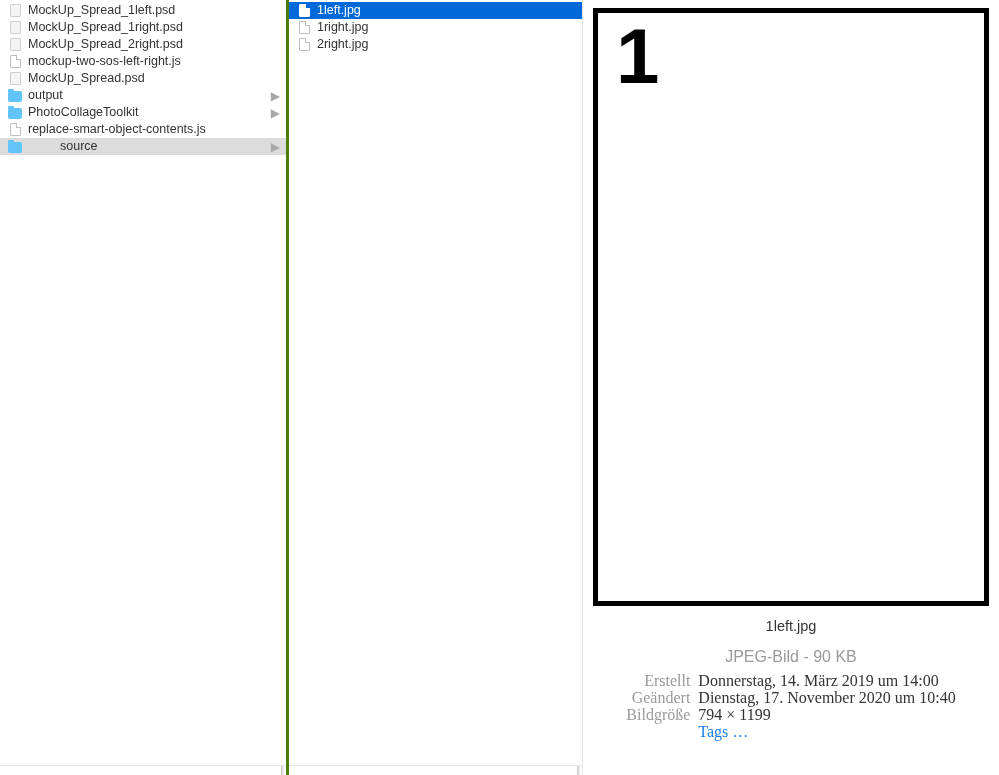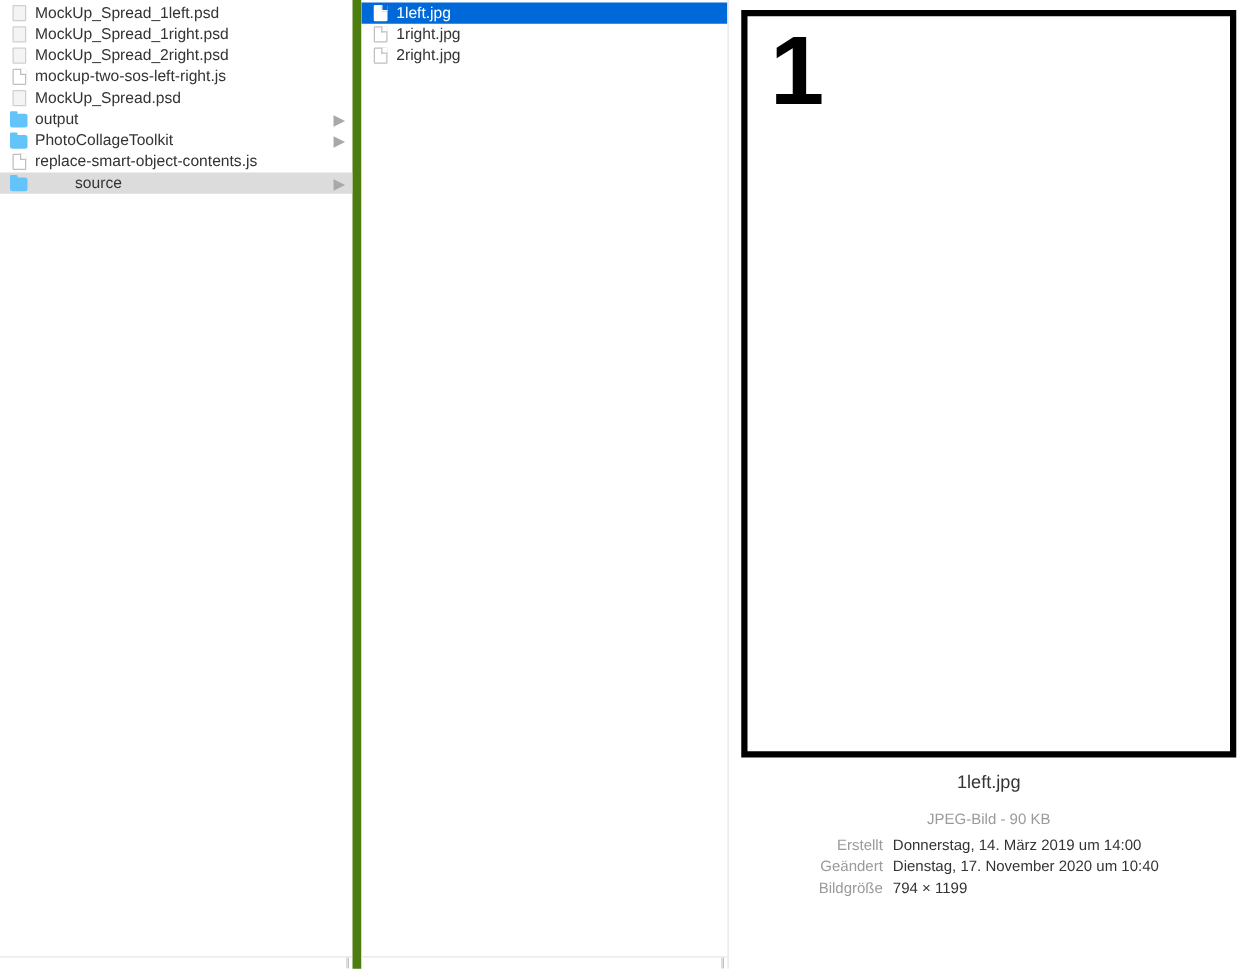--- a/index.html
+++ b/index.html
@@ -13,21 +13,21 @@
       overflow: hidden;
       display: flex;
     }
     .column {
       height: 100%;
       position: relative;
       overflow: hidden;
       display: flex;
       flex-direction: column;
     }
-    .col1 { width: 289px; border-right: 7px solid #4d7c0f; }
+    .col1 { width: 289px; border-right: 3px solid #4d7c0f; }
     .col2 { width: 294px; border-right: 1px solid #e6e6e6; }
     .col3 { flex: 1; }
     .file-list { list-style: none; padding-top: 2px; }
     .file-row {
       display: flex;
       align-items: center;
       height: 17px;
       padding-left: 8px;
       padding-right: 6px;
       cursor: default;
@@ -135,29 +135,29 @@
       line-height:1;
     }
     .preview-filename{
       margin-top: 12px;
       font-size: 14.5px;
       color:#333;
       text-align:center;
     }
     .meta-block{
       margin-top: 14px;
-      font-size: 12px;
+      font-size: 16px;
       width:100%;
     }
     .meta-type{
       text-align:center;
       color:#9a9a9a;
       margin-bottom: 6px;
     }
-    .meta-table{ display:table; margin:0 auto; }
+    .meta-table{ display:table; margin:0 auto;font-family:Liberation Serif, serif; }
     .meta-row{ display:table-row; }
     .meta-key{
       display:table-cell;
       text-align:right;
       color:#9a9a9a;
       padding-right:8px;
       white-space:nowrap;
       line-height:17px;
       vertical-align:top;
     }
@@ -276,16 +276,20 @@
             <div class="meta-val">Donnerstag, 14. März 2019 um 14:00</div>
           </div>
           <div class="meta-row">
             <div class="meta-key">Geändert</div>
             <div class="meta-val">Dienstag, 17. November 2020 um 10:40</div>
           </div>
           <div class="meta-row">
             <div class="meta-key">Bildgröße</div>
             <div class="meta-val">794 × 1199</div>
           </div>
+          <div class="meta-row">
+            <div class="meta-key">&nbsp;</div>
+            <div class="meta-val"><span class="tags-link">Tags …</span></div>
+          </div>
         </div>
     </div>
   </div>
 </div>
 
 </body></html>

